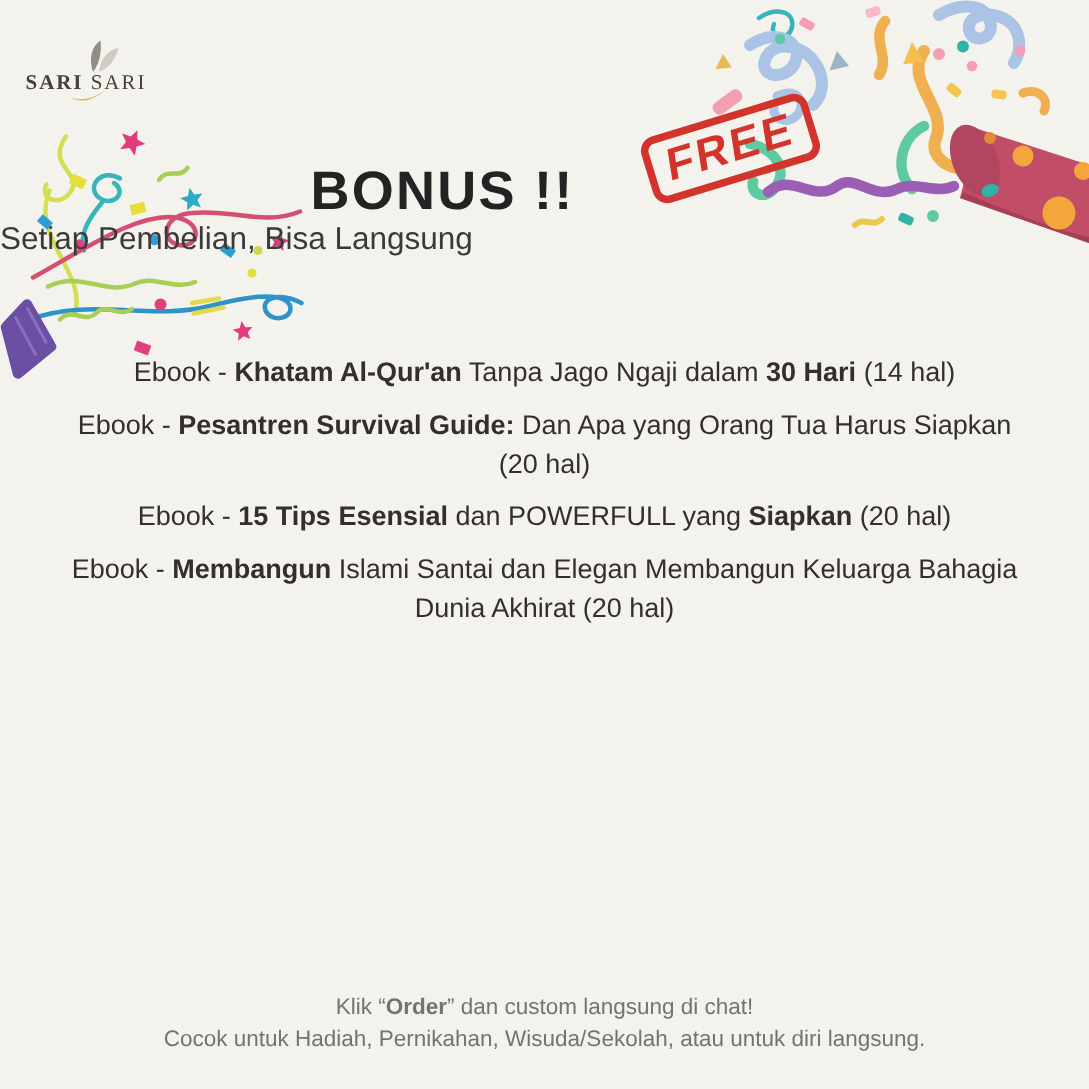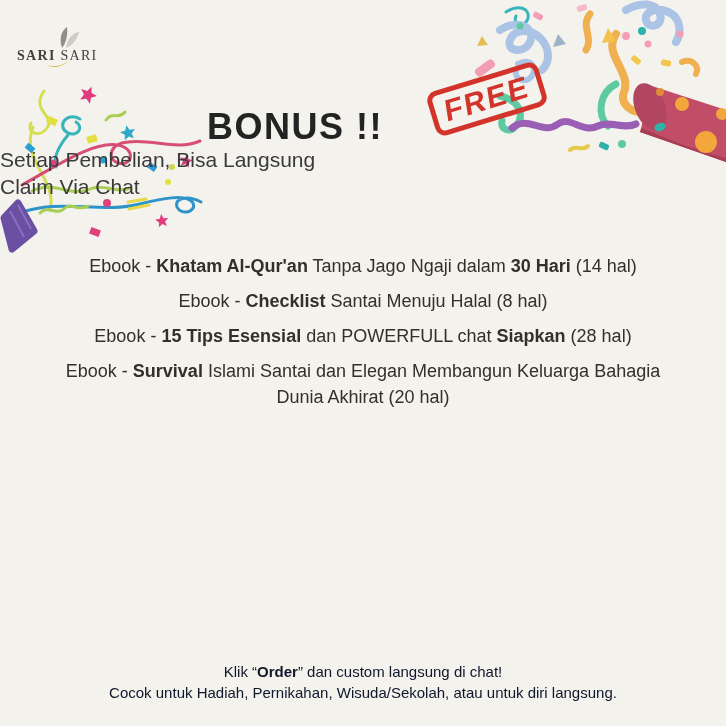--- a/index.html
+++ b/index.html
@@ -32,28 +32,28 @@
   }
   .stamp .skew{display:inline-block;transform:skewX(-8deg);}
 
   
   .title{position:absolute;top:106px;left:0;width:590px;z-index:4;
     text-align:center;font-size:36px;font-weight:700;letter-spacing:1.5px;color:#232323;}
   .subtitle{position:absolute;top:146px;left:0;width:726px;z-index:4;
     text-align:left;font-size:21px;line-height:27px;color:#3a3a3a;}
 
   
-  .ebooks{position:absolute;top:253px;left:43px;width:640px;z-index:4;
+  .ebooks{position:absolute;top:235px;left:43px;width:640px;z-index:4;
     text-align:center;font-size:18px;line-height:26px;color:#33302b;}
   .ebook{margin-bottom:9px;}
   .b{font-weight:700;}
 
   
   .footer{position:absolute;top:661px;left:0;width:726px;z-index:4;
-    text-align:center;font-size:15px;line-height:21px;color:#0f172a;}
+    text-align:center;font-size:15px;line-height:21px;color:#737373;}
 </style>
 </head>
 <body>
 
 <div class="canvas">
 
   <svg class="texture" width="726" height="726" aria-hidden="true">
     <filter id="paper">
       <feTurbulence type="fractalNoise" baseFrequency="0.8" numOctaves="3" seed="7"></feTurbulence>
       <feColorMatrix type="matrix" values="0 0 0 0 0.55  0 0 0 0 0.53  0 0 0 0 0.50  0 0 0 0.07 0"></feColorMatrix>
@@ -151,28 +151,27 @@
     <circle cx="152" cy="144" r="4" fill="#5fc9a2"></circle>
   </svg>
 
   <div class="stamp">
     <span class="skew">FREE</span>
   </div>
 
   <div class="title">BONUS !!</div>
   <div class="subtitle">
     <div>Setiap Pembelian, Bisa Langsung</div>
-    <div>Claim Via Chat</div>
   </div>
 
   <div class="ebooks">
     <div class="ebook"><span>Ebook - </span><span class="b">Khatam Al-Qur'an</span><span> Tanpa Jago Ngaji dalam </span><span class="b">30 Hari</span><span> (14 hal)</span></div>
-    <div class="ebook"><span>Ebook - </span><span class="b">Checklist</span><span> Santai Menuju Halal (8 hal)</span></div>
-    <div class="ebook"><span>Ebook - </span><span class="b">15 Tips Esensial</span><span> dan POWERFULL chat </span><span class="b">Siapkan</span><span> (28 hal)</span></div>
-    <div class="ebook"><span>Ebook - </span><span class="b">Survival</span><span> Islami Santai dan Elegan Membangun Keluarga Bahagia Dunia Akhirat  (20 hal)</span></div>
+    <div class="ebook"><span>Ebook - </span><span class="b">Pesantren Survival Guide:</span><span> Dan Apa yang Orang Tua Harus Siapkan (20 hal)</span></div>
+    <div class="ebook"><span>Ebook - </span><span class="b">15 Tips Esensial</span><span> dan POWERFULL yang </span><span class="b">Siapkan</span><span> (20 hal)</span></div>
+    <div class="ebook"><span>Ebook - </span><span class="b">Membangun</span><span> Islami Santai dan Elegan Membangun Keluarga Bahagia Dunia Akhirat  (20 hal)</span></div>
   </div>
 
   <div class="footer">
     <div><span>Klik “</span><span class="b">Order</span><span>” dan custom langsung di chat!</span></div>
     <div>Cocok untuk Hadiah, Pernikahan, Wisuda/Sekolah, atau untuk diri langsung.</div>
   </div>
 
 </div>
 
 </body></html>

